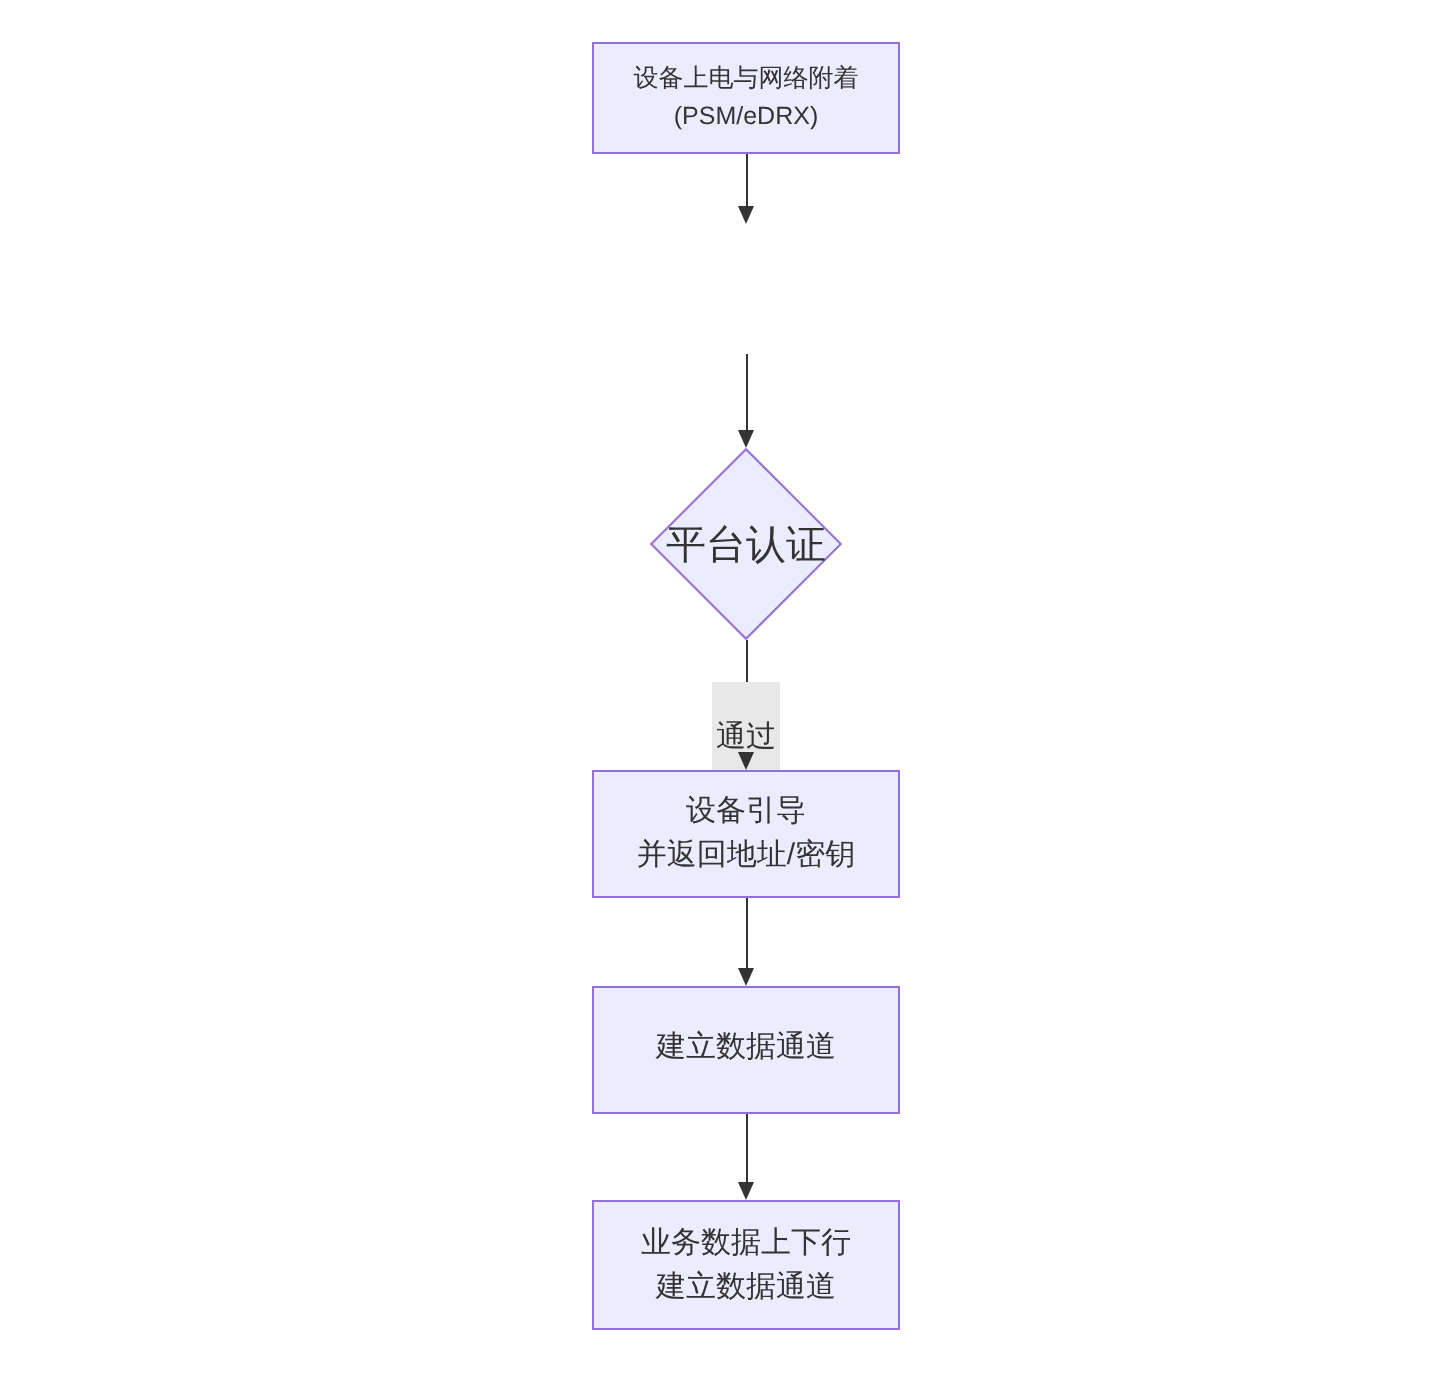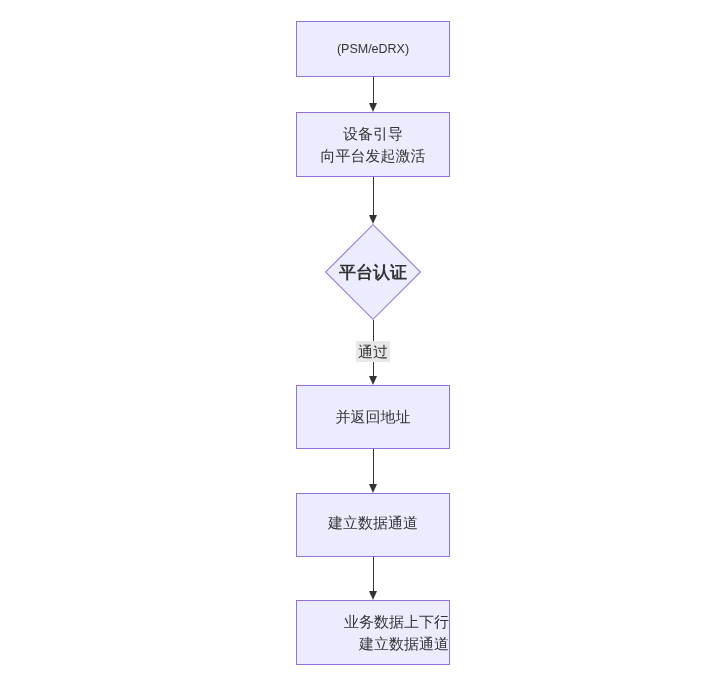--- a/index.html
+++ b/index.html
@@ -25,21 +25,21 @@
     align-items: center;
     justify-content: center;
     text-align: center;
     font-size: 15px;
     line-height: 22px;
   }
   .n1 { left: 296px; top: 21px;  width: 154px; height: 56px; font-size: 12.5px; line-height: 19px; }
   .n2 { left: 296px; top: 112px; width: 154px; height: 65px; }
   .n4 { left: 296px; top: 385px; width: 154px; height: 64px; }
   .n5 { left: 296px; top: 493px; width: 154px; height: 64px; font-family: Liberation Mono, monospace; }
-  .n6 { left: 296px; top: 600px; width: 154px; height: 65px; align-items: flex-end; }
+  .n6 { left: 296px; top: 600px; width: 154px; height: 65px; }
 
   .diamond-wrap {
     position: absolute;
     left: 325px; top: 224px;
     width: 96px; height: 96px;
   }
   .diamond-shape {
     position: absolute;
     left: 14px; top: 14px;
     width: 68px; height: 68px;
@@ -48,22 +48,21 @@
     border: 1.3px solid #9370DB;
     transform: rotate(45deg);
   }
   .diamond-label {
     position: absolute;
     left: 0; top: 0; right: 0; bottom: 0;
     display: flex;
     align-items: center;
     justify-content: center;
     color: #333333;
-    font-size: 17px;
-    font-weight: bold;
+    font-size: 20px;
   }
 
   .edge-line {
     position: absolute;
     left: 372.5px;
     width: 1px;
     background: #333333;
   }
   .e1 { top: 77px;  height: 26px; }
   .e2 { top: 177px; height: 39px; }
@@ -87,54 +86,52 @@
 
   .edge-label {
     position: absolute;
     left: 373px;
     top: 341px;
     transform: translateX(-50%);
     background: #e8e8e8;
     color: #333333;
     font-size: 15px;
     line-height: 21px;
-    padding: 0 2px;
+    padding: 17px 2px;
   }
 </style>
 </head>
 <body>
 
 <div class="canvas">
 
   <div class="node-rect n1">
+    <span>设备上电与网络附着</span>
     <span>(PSM/eDRX)</span>
   </div>
 
   <div class="edge-line e1"></div>
   <div class="arrowhead a1"></div>
 
-  <div class="node-rect n2">
-    <span>设备引导</span>
-    <span>向平台发起激活</span>
-  </div>
 
   <div class="edge-line e2"></div>
   <div class="arrowhead a2"></div>
 
   <div class="diamond-wrap">
     <div class="diamond-shape"></div>
     <div class="diamond-label">平台认证</div>
   </div>
 
   <div class="edge-line e3"></div>
   <div class="edge-label">通过</div>
   <div class="arrowhead a3"></div>
 
   <div class="node-rect n4">
-    <span>并返回地址</span>
+    <span>设备引导</span>
+    <span>并返回地址/密钥</span>
   </div>
 
   <div class="edge-line e4"></div>
   <div class="arrowhead a4"></div>
 
   <div class="node-rect n5">
     <span>建立数据通道</span>
   </div>
 
   <div class="edge-line e5"></div>

